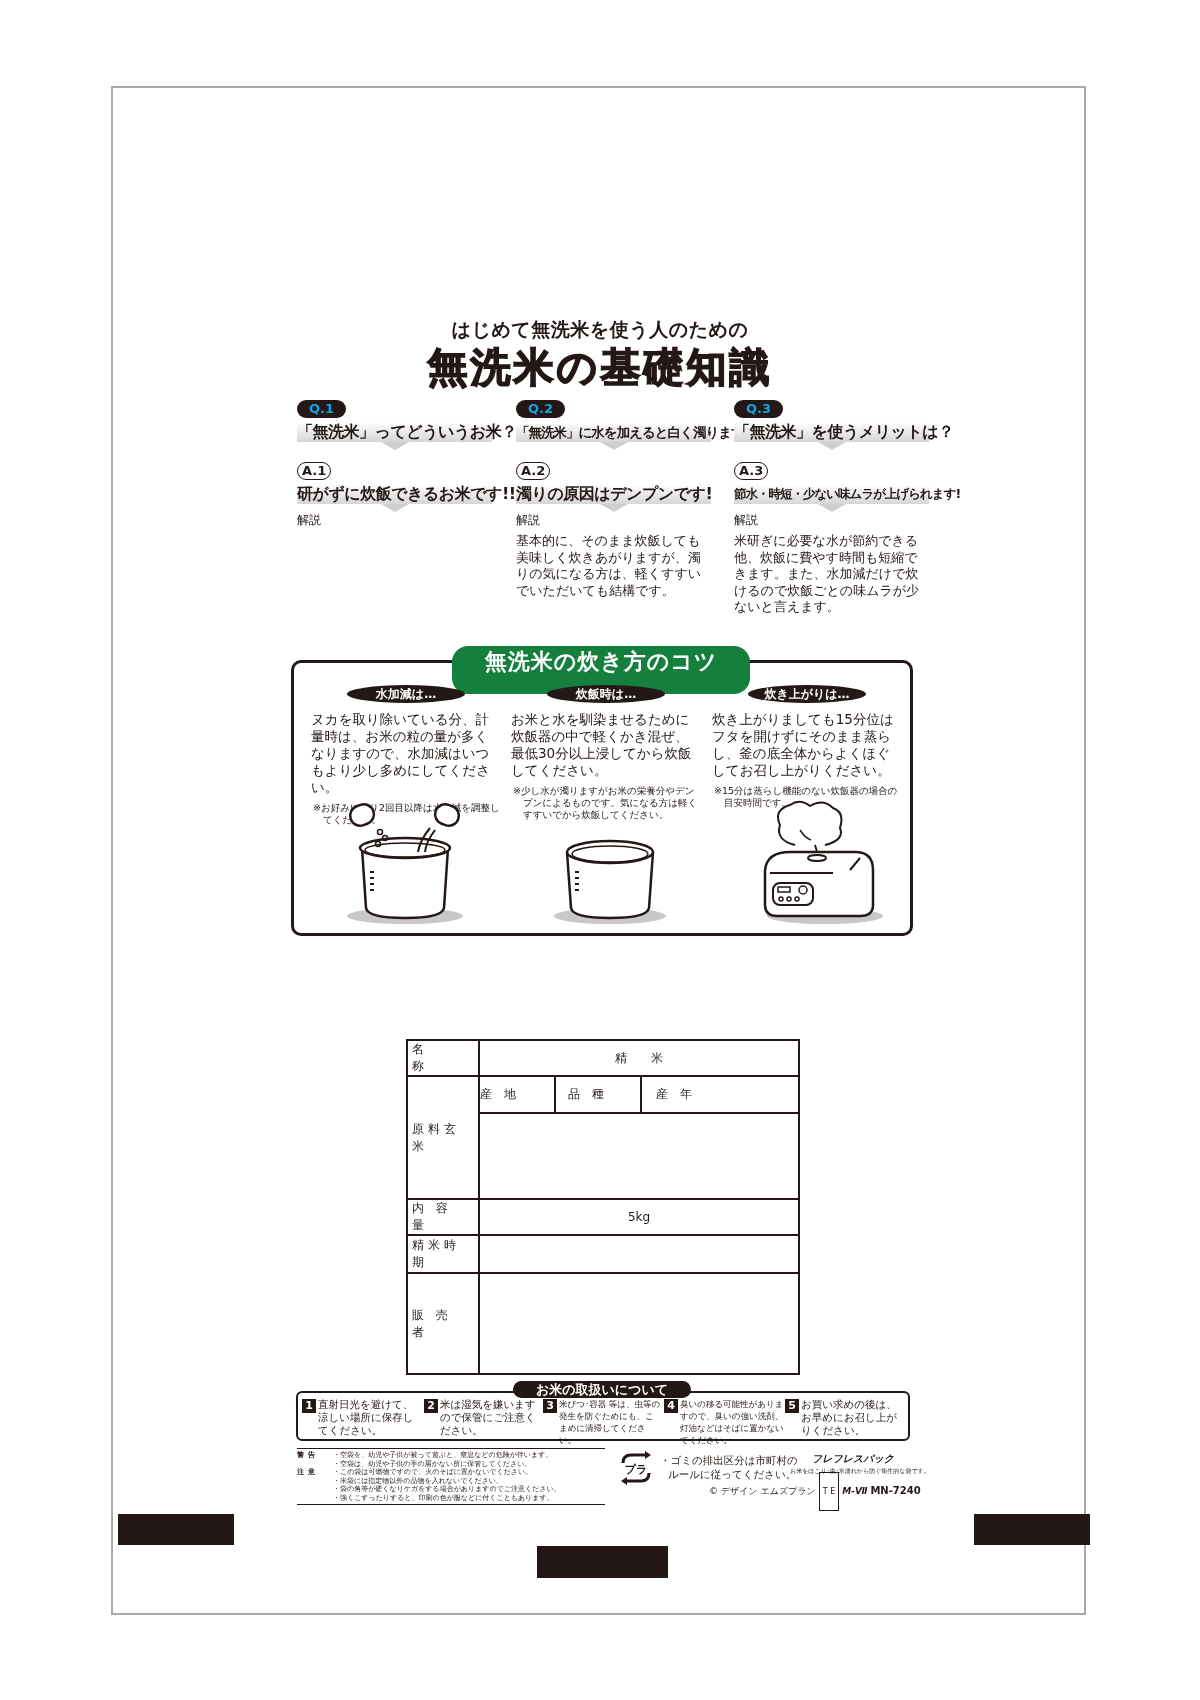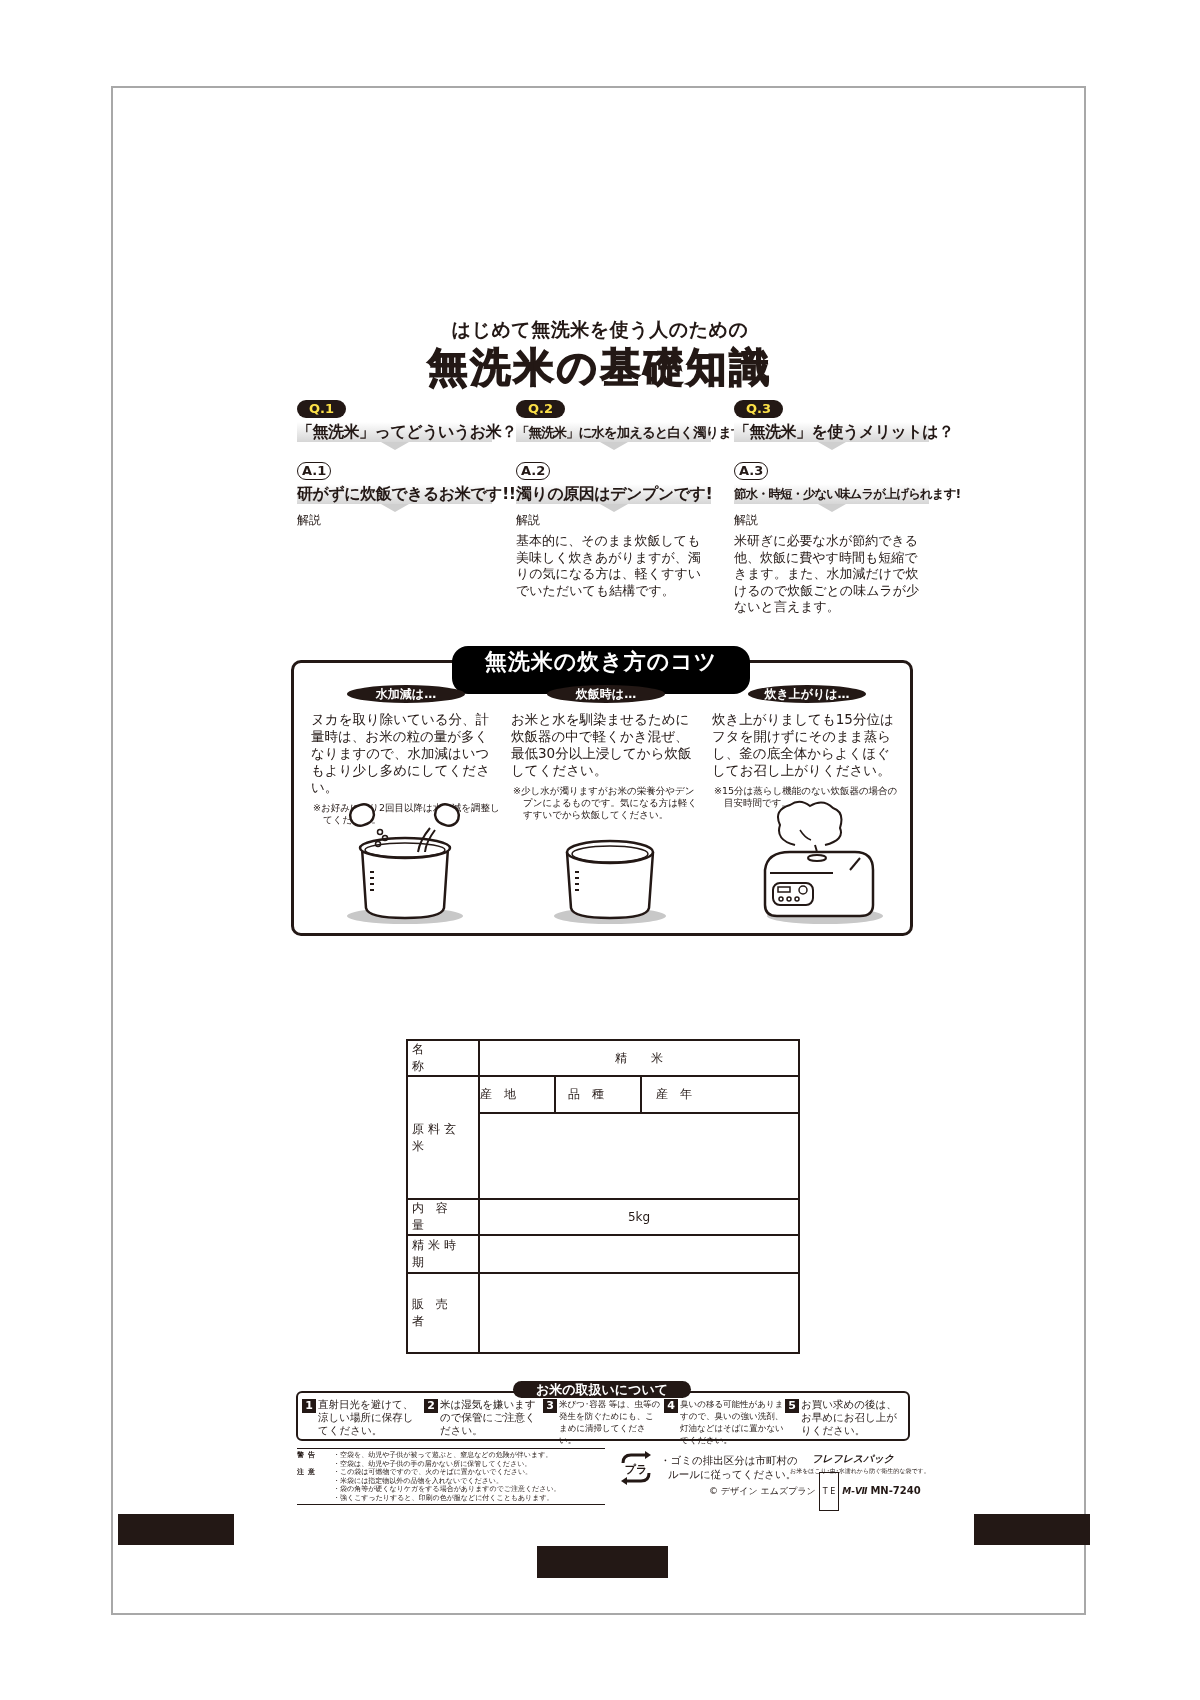--- a/index.html
+++ b/index.html
@@ -10,41 +10,41 @@
 
   
   .subtitle { position: absolute; left: 0; width: 1200px; top: 317px; text-align: center;
               font-size: 19px; font-weight: bold; letter-spacing: 0.5px; }
   .title { position: absolute; left: 0; width: 1200px; top: 340px; text-align: center;
            font-size: 40px; font-weight: 900; letter-spacing: 3px;
            -webkit-text-stroke: 1.5px #231815; }
 
   
   .qa { position: absolute; top: 398px; width: 195px; }
-  .pill { display: inline-block; background: #231815; color: #fde047; font-weight: bold;
+  .pill { display: inline-block; background: #231815; color: #0ea5e9; font-weight: bold;
           font-size: 13px; padding: 1px 12px; border-radius: 12px; line-height: 16px; }
   .pill-outline { display: inline-block; border: 1.5px solid #231815; color: #231815; font-weight: bold;
           font-size: 13px; padding: 0 4px; border-radius: 12px; line-height: 16px; }
   .q-band { position: relative; margin-top: 2px; height: 28px; }
   .q-band .bg { position: absolute; left: 0; right: 0; top: 2px; height: 20px;
                 background: linear-gradient(#ffffff, #d6d6d6); }
   .q-band .arrow { position: absolute; left: 50%; top: 22px; margin-left: -14px; width: 0; height: 0;
                    border-left: 14px solid transparent; border-right: 14px solid transparent;
                    border-top: 8px solid #cfcfcf; }
   .q-band .txt { position: relative; font-size: 16px; font-weight: bold; white-space: nowrap;
                  letter-spacing: -0.5px; line-height: 24px; }
   .a-wrap { margin-top: 12px; }
   .kaisetsu { font-size: 12px; margin-top: 2px; }
   .body-text { font-size: 13px; line-height: 16.5px; margin-top: 4px; }
 
   
   .tips { position: absolute; left: 291px; top: 660px; width: 622px; height: 276px;
           border: 3px solid #231815; border-radius: 10px; box-sizing: border-box; }
   .tips-title { position: absolute; left: 452px; top: 646px; width: 298px; height: 48px;
-                background: #000000; color: #fff; border-radius: 16px; text-align: center;
+                background: #15803d; color: #fff; border-radius: 16px; text-align: center;
                 font-size: 22px; font-weight: bold; line-height: 32px; letter-spacing: 1px; }
   .tip-col { position: absolute; top: 685px; width: 190px; }
   .tip-pill { display: block; width: 118px; margin: 0 auto; background: #231815; color: #fff;
               border-radius: 50%; text-align: center; font-size: 12px; font-weight: bold;
               line-height: 18px; height: 18px; }
   .tip-text { font-size: 13.5px; line-height: 17px; margin-top: 8px; }
   .tip-note { font-size: 9.5px; line-height: 12px; margin-top: 6px; padding-left: 12px; text-indent: -10px; }
   .illus { position: absolute; }
 
   
@@ -217,21 +217,21 @@
     <td colspan="3"></td>
   </tr>
   <tr style="height:16px;">
     <td class="lbl">内 容 量</td>
     <td class="center" colspan="3">5kg</td>
   </tr>
   <tr style="height:38px;">
     <td class="lbl">精米時期</td>
     <td colspan="3"></td>
   </tr>
-  <tr style="height:80px;">
+  <tr style="height:101px;">
     <td class="lbl">販 売 者</td>
     <td colspan="3"></td>
   </tr>
 </tbody>
   </table>
 
 <div class="handle"></div>
 <div class="handle-title">お米の取扱いについて</div>
 
 <div class="h-item" style="left:302px;width:118px;">

